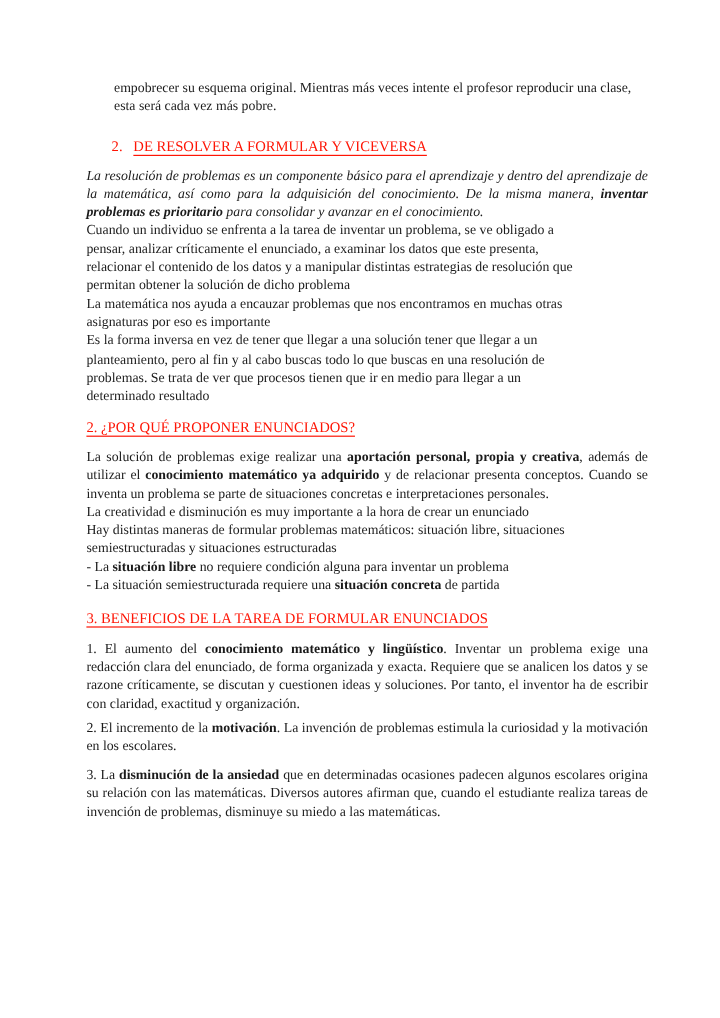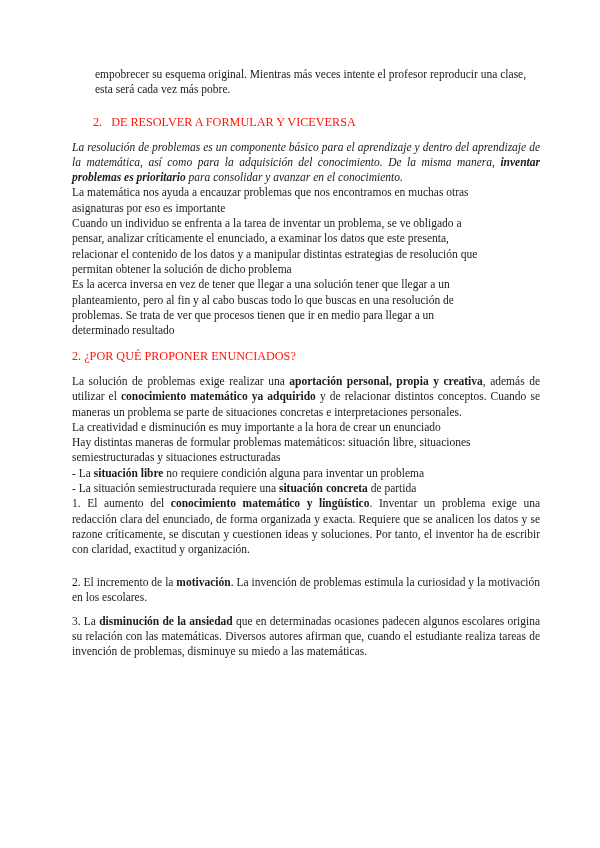--- a/index.html
+++ b/index.html
@@ -26,72 +26,74 @@
   .left{text-align:left;}
   .pre{white-space:pre;}
   .b{font-weight:bold;}
   .intro{margin-left:23px;}
   .heading{
     color:var(--heading);
     font-size:12.2px;line-height:17px;
     font-weight:normal;
   }
   .u{
+    text-decoration:underline;
     text-decoration-thickness:1px;
     text-underline-offset:2.5px;
   }
   .h1{margin-top:16px;margin-left:21px;}
   .hnum{padding-right:9px;}
   .s1p1{margin-top:9px;font-style:italic;}
   .h2{margin-top:9.5px;margin-bottom:9px;}
   .h3{margin-top:10.5px;margin-bottom:10px;}
-  .ben2{margin-top:17px;}
+  .ben2{margin-top:5px;}
   .ben3{margin-top:8.5px;}
 </style>
 </head>
 <body>
 
 <div class="page">
   <div class="doc">
 
     <p class="left pre intro">empobrecer su esquema original. Mientras más veces intente el profesor reproducir una clase,
 esta será cada vez más pobre.</p>
 
     <p class="heading h1"><span class="hnum">2.</span><span class="u">DE RESOLVER A FORMULAR Y VICEVERSA</span></p>
 
     <p class="just s1p1"><span>La resolución de problemas es un componente básico para el aprendizaje y dentro del aprendizaje de la matemática, así como para la adquisición del conocimiento. De la misma manera, </span><span class="b">inventar problemas es prioritario</span><span> para consolidar y avanzar en el conocimiento.</span></p>
 
 
-    <p class="left pre">La matemática nos ayuda a encauzar problemas que nos encontramos en muchas otras
-asignaturas por eso es importante</p>
-
     <p class="left pre">Cuando un individuo se enfrenta a la tarea de inventar un problema, se ve obligado a
 pensar, analizar críticamente el enunciado, a examinar los datos que este presenta,
 relacionar el contenido de los datos y a manipular distintas estrategias de resolución que
 permitan obtener la solución de dicho problema</p>
 
-    <p class="left pre">Es la acerca inversa en vez de tener que llegar a una solución tener que llegar a un
+    <p class="left pre">La matemática nos ayuda a encauzar problemas que nos encontramos en muchas otras
+asignaturas por eso es importante</p>
+
+    <p class="left pre">Es la forma inversa en vez de tener que llegar a una solución tener que llegar a un
 planteamiento, pero al fin y al cabo buscas todo lo que buscas en una resolución de
 problemas. Se trata de ver que procesos tienen que ir en medio para llegar a un
 determinado resultado</p>
 
     <p class="heading h2"><span class="u">2. ¿POR QUÉ PROPONER ENUNCIADOS?</span></p>
 
-    <p class="just"><span>La solución de problemas exige realizar una </span><span class="b">aportación personal, propia y creativa</span><span>, además de utilizar el </span><span class="b">conocimiento matemático ya adquirido</span><span> y de relacionar distintos conceptos. Cuando se maneras un problema se parte de situaciones concretas e interpretaciones personales.</span></p>
+    <p class="just"><span>La solución de problemas exige realizar una </span><span class="b">aportación personal, propia y creativa</span><span>, además de utilizar el </span><span class="b">conocimiento matemático ya adquirido</span><span> y de relacionar presenta conceptos. Cuando se inventa un problema se parte de situaciones concretas e interpretaciones personales.</span></p>
 
     <p class="left">La creatividad e disminución es muy importante a la hora de crear un enunciado</p>
 
     <p class="left pre">Hay distintas maneras de formular problemas matemáticos: situación libre, situaciones
 semiestructuradas y situaciones estructuradas</p>
 
     <p class="left"><span>- La </span><span class="b">situación libre</span><span> no requiere condición alguna para inventar un problema</span></p>
 
     <p class="left"><span>- La situación semiestructurada requiere una </span><span class="b">situación concreta</span><span> de partida</span></p>
 
 
+    <p class="heading h3"><span class="u">3. BENEFICIOS DE LA TAREA DE FORMULAR ENUNCIADOS</span></p>
 
     <p class="just"><span>1. El aumento del </span><span class="b">conocimiento matemático y lingüístico</span><span>. Inventar un problema exige una redacción clara del enunciado, de forma organizada y exacta. Requiere que se analicen los datos y se razone críticamente, se discutan y cuestionen ideas y soluciones. Por tanto, el inventor ha de escribir con claridad, exactitud y organización.</span></p>
 
     <p class="just ben2"><span>2. El incremento de la </span><span class="b">motivación</span><span>. La invención de problemas estimula la curiosidad y la motivación en los escolares.</span></p>
 
     <p class="just ben3"><span>3. La </span><span class="b">disminución de la ansiedad</span><span> que en determinadas ocasiones padecen algunos escolares origina su relación con las matemáticas. Diversos autores afirman que, cuando el estudiante realiza tareas de invención de problemas, disminuye su miedo a las matemáticas.</span></p>
 
   </div>
 </div>
 

